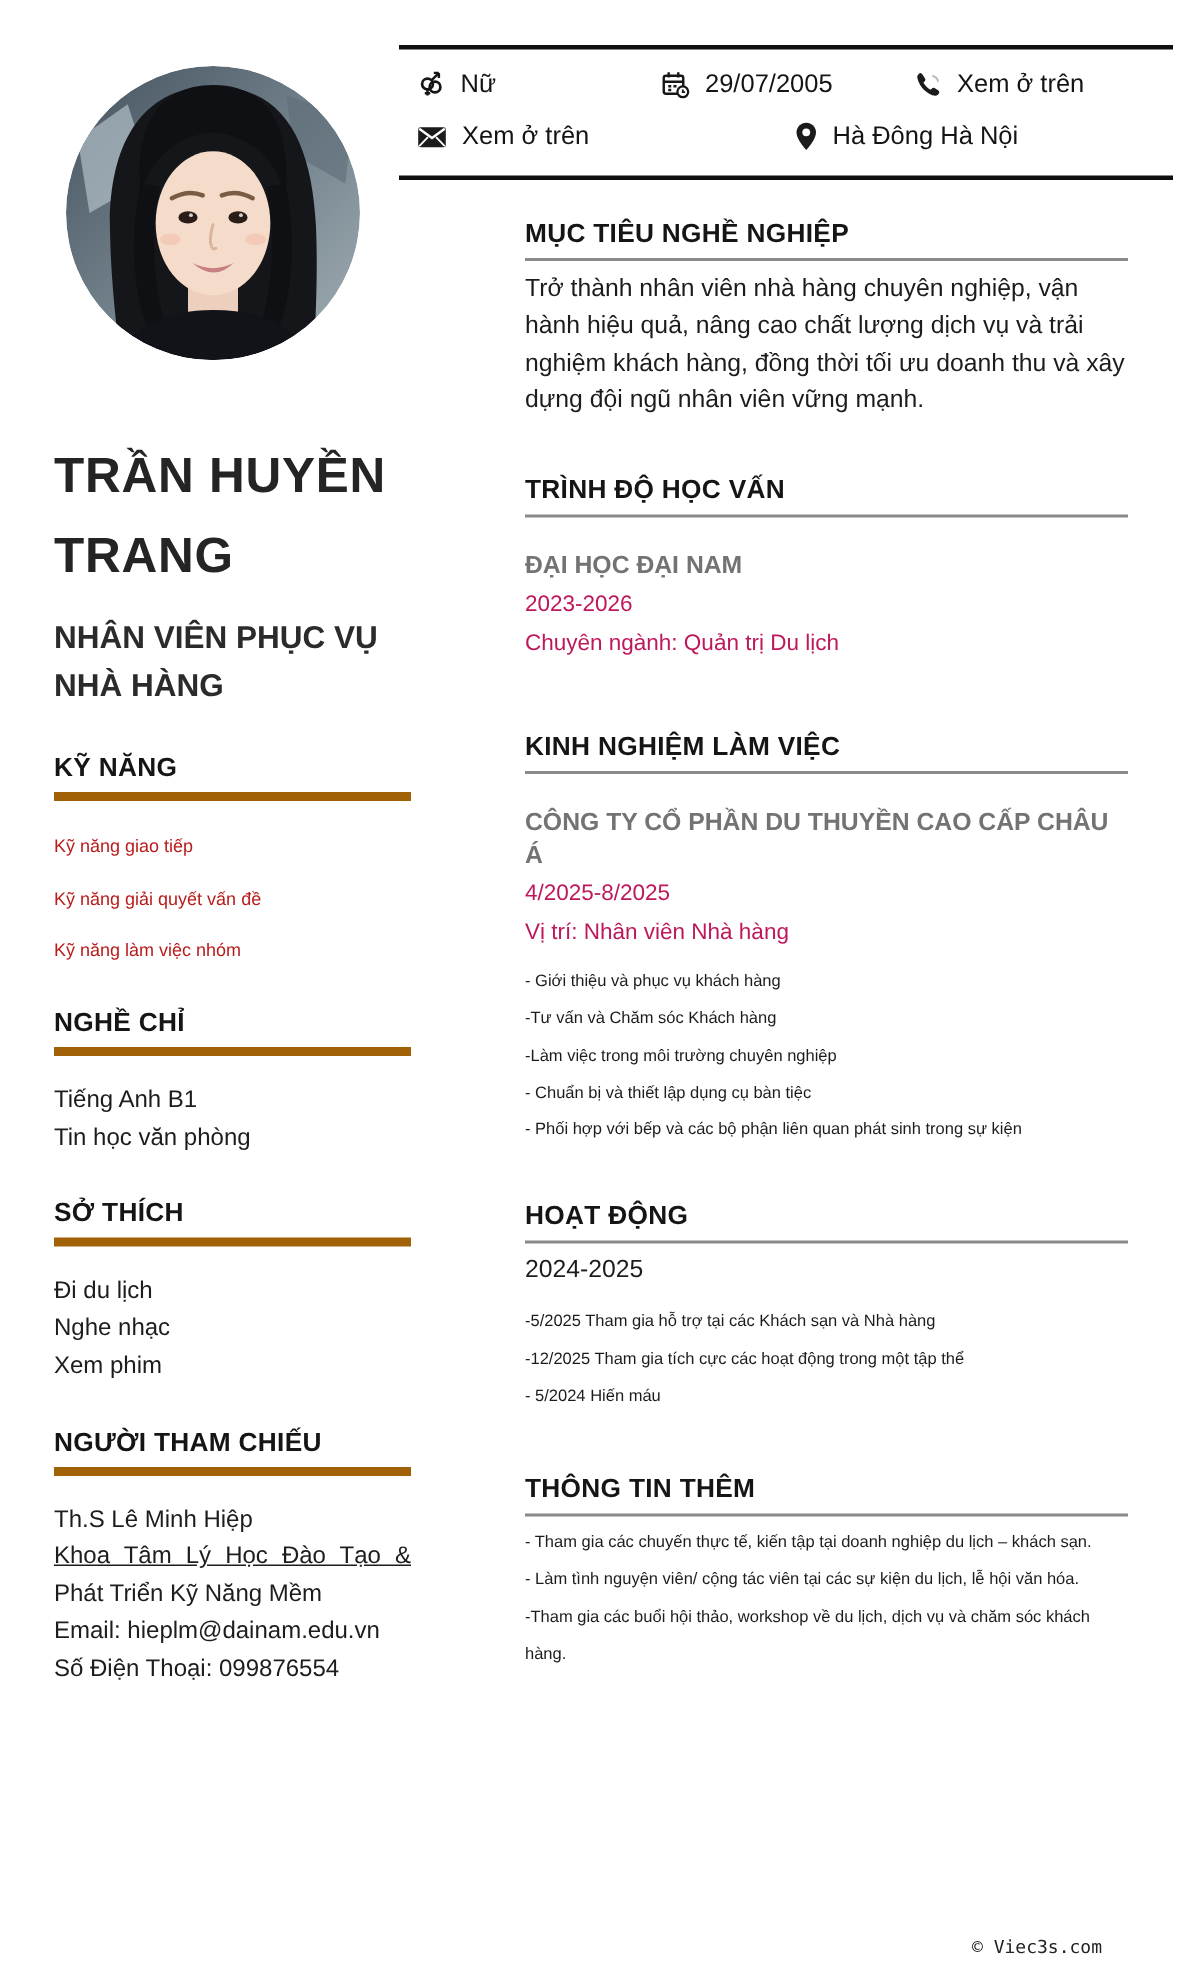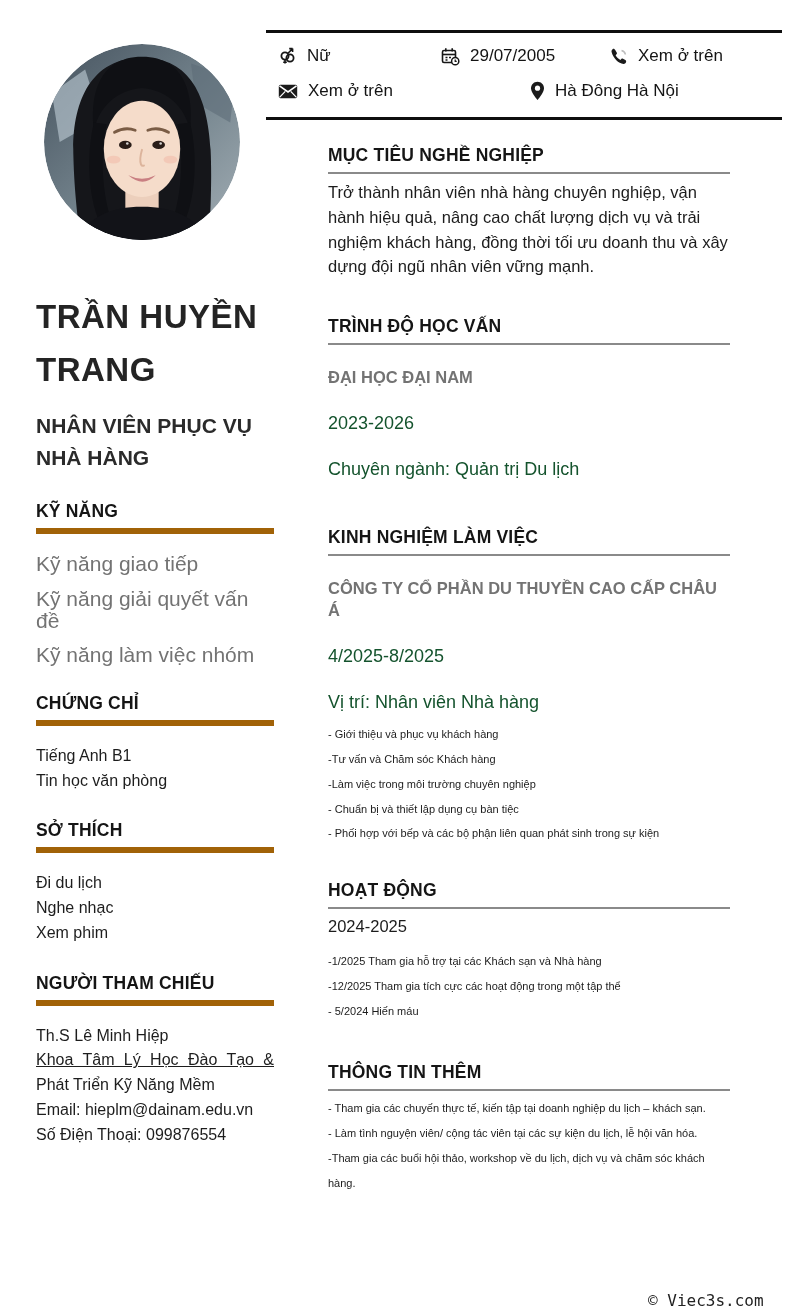--- a/index.html
+++ b/index.html
@@ -27,48 +27,48 @@
   
   .leftcol{position:absolute;left:36px;top:0;width:238px;}
   .avatar-wrap{margin:44px 0 0 8px;width:196px;height:196px;border-radius:50%;overflow:hidden;}
   .name{margin-top:50px;font-size:33px;line-height:53px;font-weight:600;color:#242424;letter-spacing:.5px;}
   .job-title{margin-top:14px;font-size:21px;line-height:32px;font-weight:600;color:#2b2b2b;}
   .sec-head{font-size:17.5px;font-weight:700;color:#151515;padding-bottom:6px;
     border-bottom:6px solid #a16207;letter-spacing:.2px;}
   .leftcol .sec-head{margin-top:27px;}
   .skill-list,.plain-list{list-style:none;margin:0;padding:0;}
   .skill-list{margin-top:19px;}
-  .skill-list li{font-size:21px;line-height:22px;margin-bottom:12.5px;color:#737373;}
+  .skill-list li{font-size:12px;line-height:22px;margin-bottom:12.5px;color:#b91c1c;}
   .plain-list{margin-top:18px;}
   .plain-list li{font-size:16px;line-height:24.7px;color:#1d1d1d;}
   .ref-block{margin-top:18px;font-size:16px;line-height:24.8px;color:#1d1d1d;}
   .ref-just{text-align:justify;text-align-last:justify;text-decoration:underline;}
   
-  .maincol{position:absolute;left:328px;top:0;width:402px;}
+  .maincol{position:absolute;left:350px;top:0;width:402px;}
   .section{margin:0;}
   #sec-objective{margin-top:145px;}
   .maincol .sec-head{border-bottom:2px solid #8a8a8a;}
   .body-text{font-size:16.5px;line-height:24.8px;color:#1c1c1c;margin-top:6px;}
   .sub-head{font-size:16.5px;font-weight:700;color:#737373;line-height:22px;}
-  .edu-line{font-size:18px;line-height:22px;margin-top:24px;color:#14532d;}
+  .edu-line{font-size:15px;line-height:22px;margin-top:4px;color:#be185d;}
   .duty-list,.act-list,.info-list{list-style:none;margin:0;padding:0;}
   .duty-list{margin-top:9px;}
   .duty-list li,.act-list li,.info-list li{font-size:11px;line-height:24.8px;color:#1c1c1c;}
   #sec-education{margin-top:37px;}
   #sec-experience{margin-top:47px;}
   #sec-activities{margin-top:34px;}
   #sec-additional{margin-top:39px;}
   .act-period{font-size:16.5px;line-height:24.8px;margin-top:5px;}
   .act-list{margin-top:10px;}
   .info-list{margin-top:5px;}
   
   .footer{
     position:absolute;left:648px;top:1291px;
     font-family:"DejaVu Sans Mono","Liberation Mono",monospace;
-    font-size:16px;color:#222;
+    font-size:12px;color:#222;
   }
 </style>
 </head>
 <body>
 
 <div class="page">
 
   <div class="header">
 
     <div class="c-item" id="c-gender">
@@ -168,21 +168,21 @@
     <div class="section">
       <div class="sec-head">KỸ NĂNG</div>
       <ul class="skill-list">
         <li>Kỹ năng giao tiếp</li>
         <li>Kỹ năng giải quyết vấn đề</li>
         <li>Kỹ năng làm việc nhóm</li>
       </ul>
     </div>
 
     <div class="section">
-      <div class="sec-head">CHỨNG CHỈ</div>
+      <div class="sec-head">NGHỀ CHỈ</div>
       <ul class="plain-list">
         <li>Tiếng Anh B1</li>
         <li>Tin học văn phòng</li>
       </ul>
     </div>
 
     <div class="section">
       <div class="sec-head">SỞ THÍCH</div>
       <ul class="plain-list">
         <li>Đi du lịch</li>
@@ -228,21 +228,21 @@
         <li>-Làm việc trong môi trường chuyên nghiệp</li>
         <li>- Chuẩn bị và thiết lập dụng cụ bàn tiệc</li>
         <li>- Phối hợp với bếp và các bộ phận liên quan phát sinh trong sự kiện</li>
       </ul>
     </div>
 
     <div class="section" id="sec-activities">
       <div class="sec-head">HOẠT ĐỘNG</div>
       <div class="act-period">2024-2025</div>
       <ul class="act-list">
-        <li>-1/2025 Tham gia hỗ trợ tại các Khách sạn và Nhà hàng</li>
+        <li>-5/2025 Tham gia hỗ trợ tại các Khách sạn và Nhà hàng</li>
         <li>-12/2025 Tham gia tích cực các hoạt động trong một tập thể</li>
         <li>- 5/2024 Hiến máu</li>
       </ul>
     </div>
 
     <div class="section" id="sec-additional">
       <div class="sec-head">THÔNG TIN THÊM</div>
       <ul class="info-list">
         <li>- Tham gia các chuyến thực tế, kiến tập tại doanh nghiệp du lịch – khách sạn.</li>
         <li>- Làm tình nguyện viên/ cộng tác viên tại các sự kiện du lịch, lễ hội văn hóa.</li>

